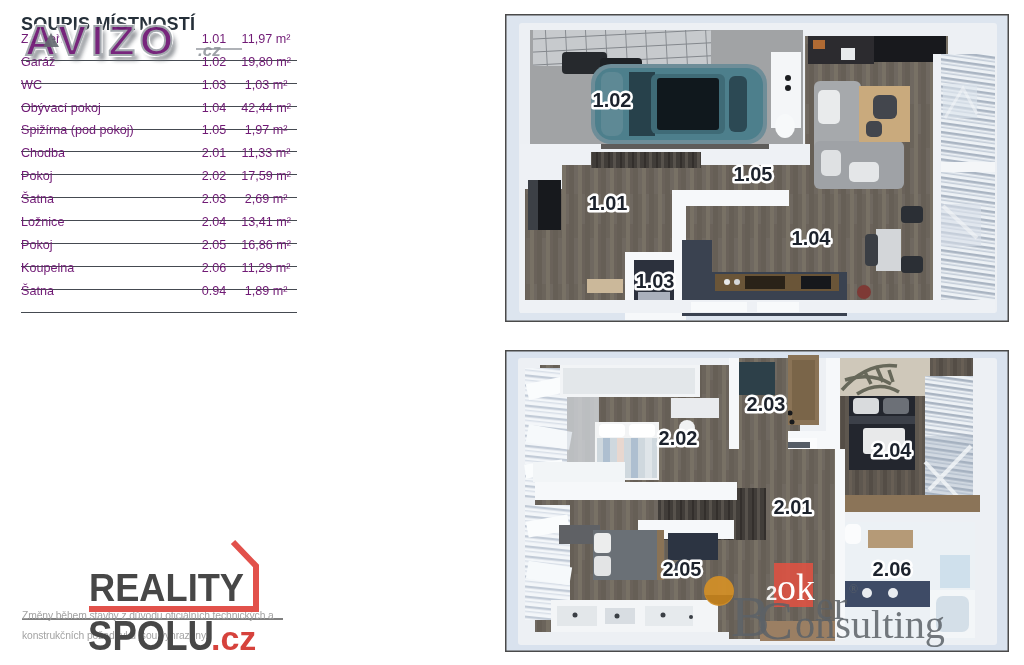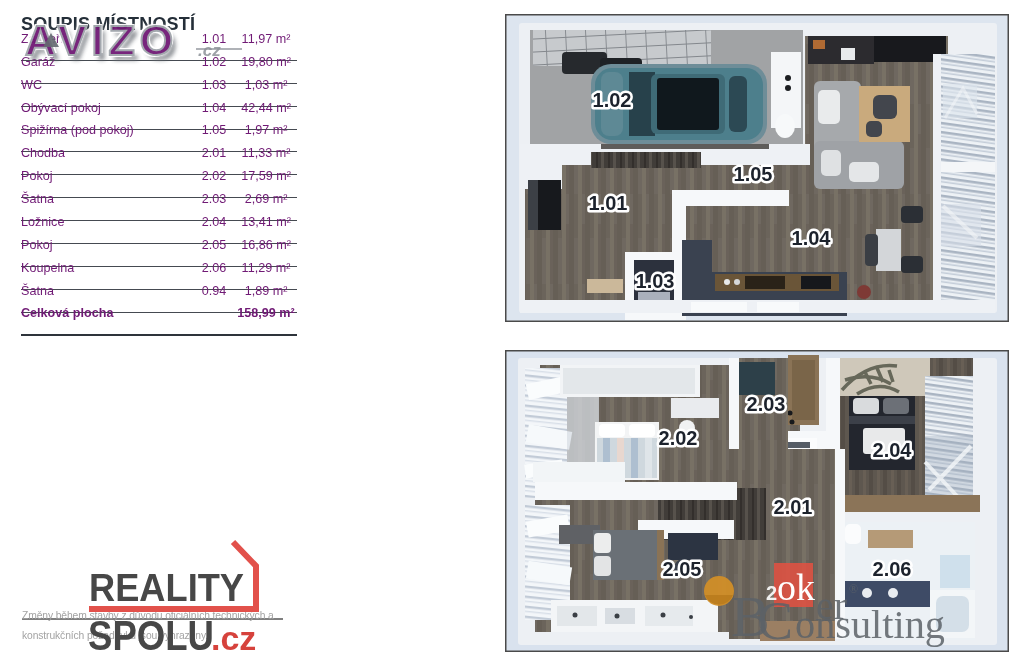--- a/index.html
+++ b/index.html
@@ -84,25 +84,20 @@
     <div class="row">
         <span class="rn">Koupelna</span>
         <span class="rc">2.06</span>
         <span class="ra">11,29 m²</span>
       </div>
     <div class="row">
         <span class="rn">Šatna</span>
         <span class="rc">0.94</span>
         <span class="ra">1,89 m²</span>
       </div>
-    <div class="row total">
-        <span class="rn">Celková plocha</span>
-        <span class="rc"></span>
-        <span class="ra">158,99 m²</span>
-      </div>
   </div>
 </div>
 
 <div id="avizo">AVIZO</div>
 
 <svg style="position:absolute;left:42px;top:32px;" width="18" height="16">
     <polygon points="9,1 17,15 1,15" fill="#646970" opacity="0.9"></polygon>
   </svg>
 
 <div id="avizocz">.cz</div>

